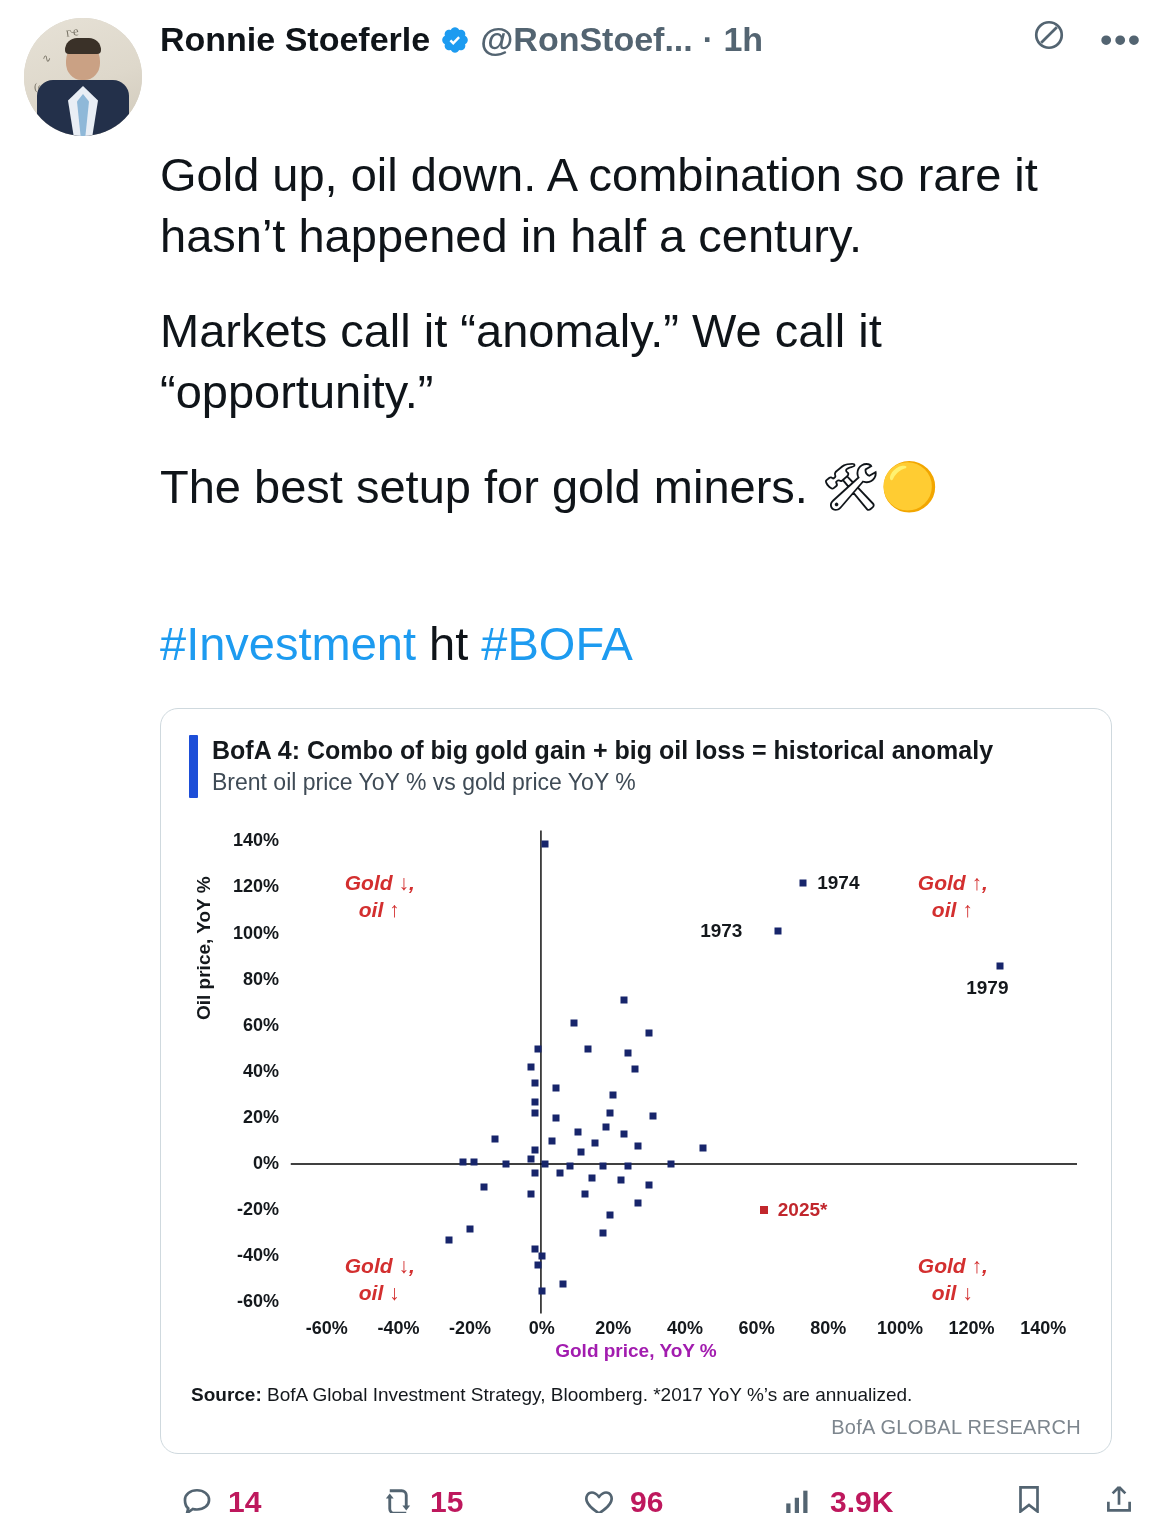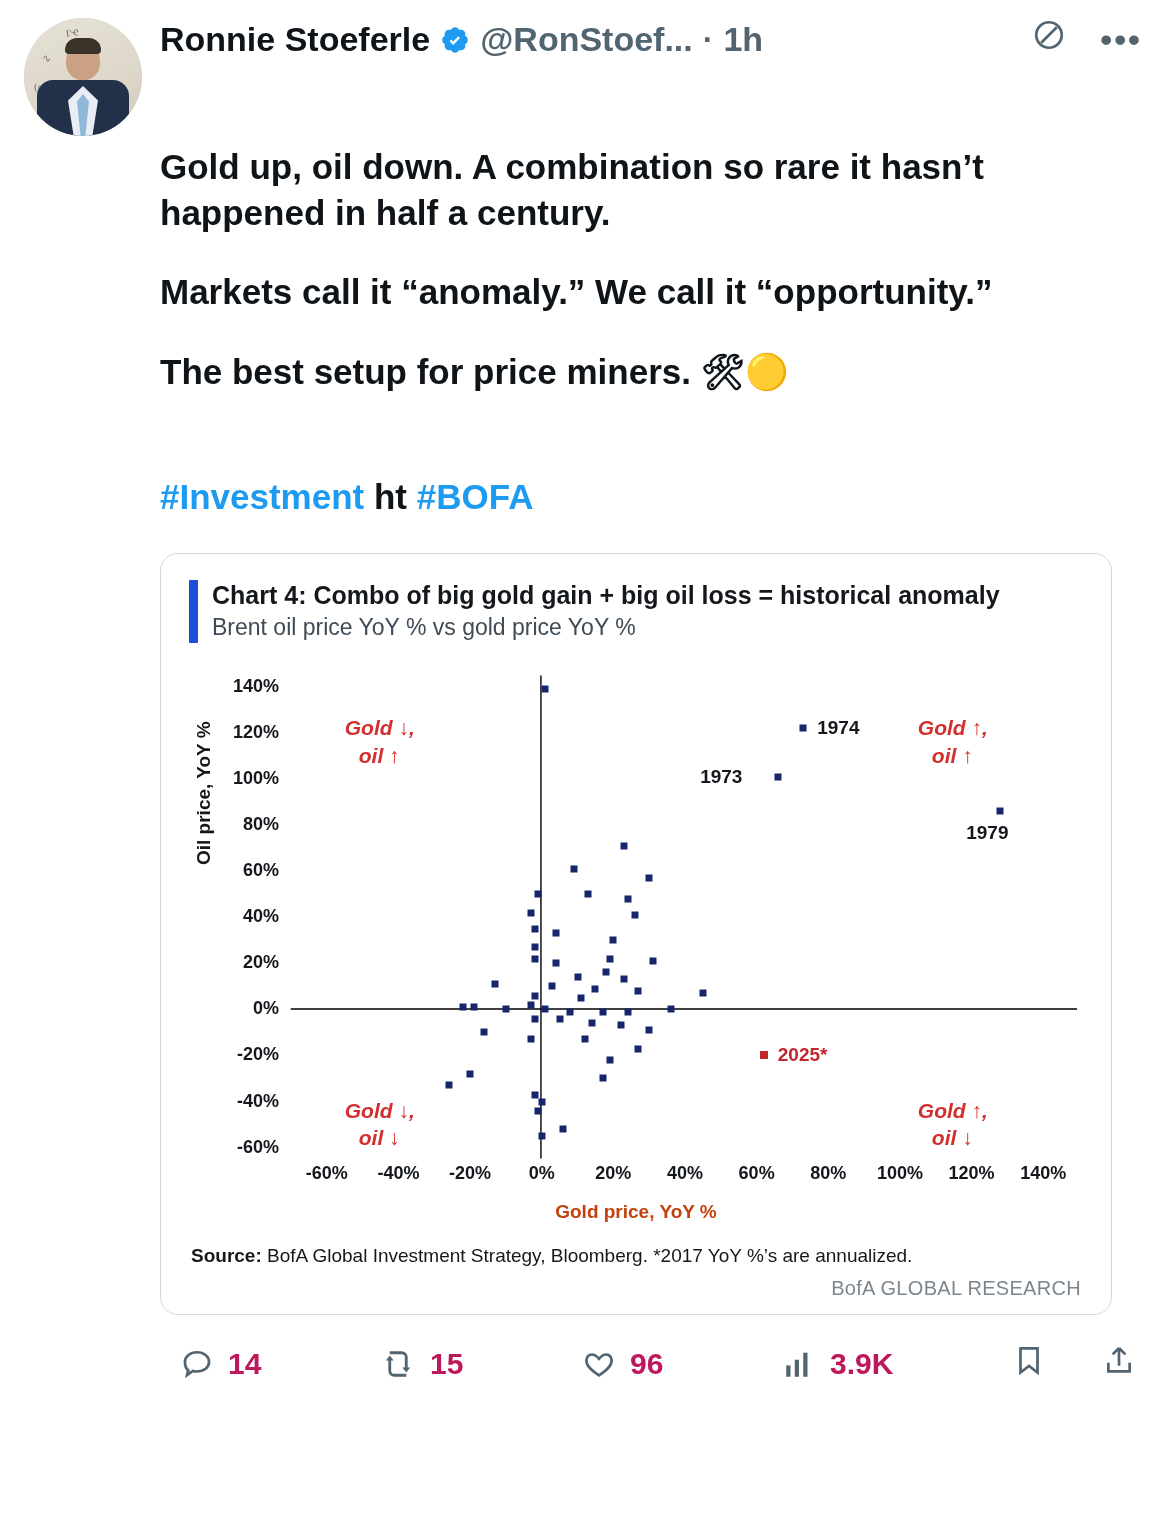--- a/index.html
+++ b/index.html
@@ -122,22 +122,22 @@
     font-size: 34px;
     color: #536471;
     letter-spacing: 2px;
     line-height: 0.5;
   }
 
   .tweet-body {
     margin-top: -2px;
     padding-left: 136px;
     padding-right: 40px;
-    font-size: 35px;
-    font-weight: bold;
+    font-size: 47px;
+    font-weight: normal;
     color: #0f1419;
     line-height: 1.3;
   }
   .tweet-body p { margin: 0 0 34px 0; }
   .tweet-body p:first-child { margin-top: 10px; }
   .link { color: #1d9bf0; }
 
   
   .card {
     margin: 8px 24px 0 160px;
@@ -186,22 +186,22 @@
     transform-origin: left top;
     font-size: 19px;
     font-weight: bold;
     color: #14181c;
     white-space: nowrap;
   }
   .xlabel {
     text-align: center;
     font-size: 19px;
     font-weight: bold;
-    color: #c2410c;
-    margin-top: 16px;
+    color: #a21caf;
+    margin-top: 0;
   }
   .ytick, .xtick {
     position: absolute;
     font-size: 18px;
     color: #14181c;
     font-weight: bold;
     white-space: nowrap;
   }
   .ytick { right: 0; text-align: right; }
   .quad-label {
@@ -306,34 +306,34 @@
             </span>
             <span class="more-dots">•••</span>
           </span>
         </div>
       </div>
     </div>
 
     <div class="tweet-body">
       <p>Gold up, oil down. A combination so rare it hasn’t happened in half a century.</p>
       <p>Markets call it “anomaly.” We call it “opportunity.”</p>
-      <p>The best setup for price miners. 🛠🟡</p>
+      <p>The best setup for gold miners. 🛠🟡</p>
       <p>
         <br>
         <span class="link">#Investment</span><span> ht </span><span class="link">#BOFA</span>
       </p>
     </div>
   </div>
 
   <div class="card">
 
     <div class="card-title-wrap">
       <div class="title-bar"></div>
       <div>
-        <div class="card-title">Chart 4: Combo of big gold gain + big oil loss = historical anomaly</div>
+        <div class="card-title">BofA 4: Combo of big gold gain + big oil loss = historical anomaly</div>
         <div class="card-sub">Brent oil price YoY % vs gold price YoY %</div>
       </div>
     </div>
 
     <div class="plot-area" id="plot">
       <div class="ylabel">Oil price, YoY %</div>
       <div id="yticks">
           <div class="ytick" style="top: 10.5238px; right: 810px;">140%</div>
           <div class="ytick" style="top: 56.619px; right: 810px;">120%</div>
           <div class="ytick" style="top: 102.714px; right: 810px;">100%</div>

